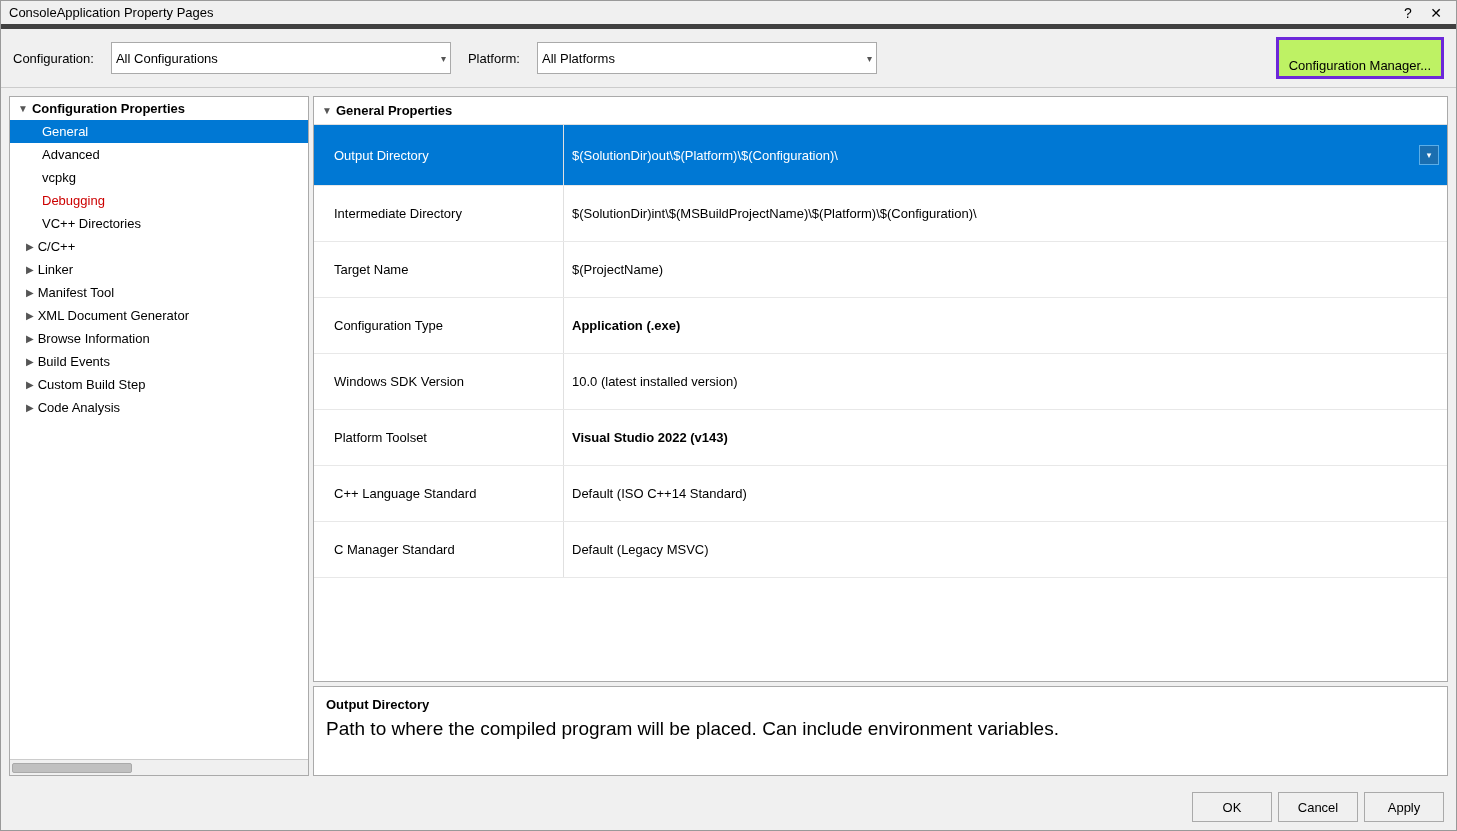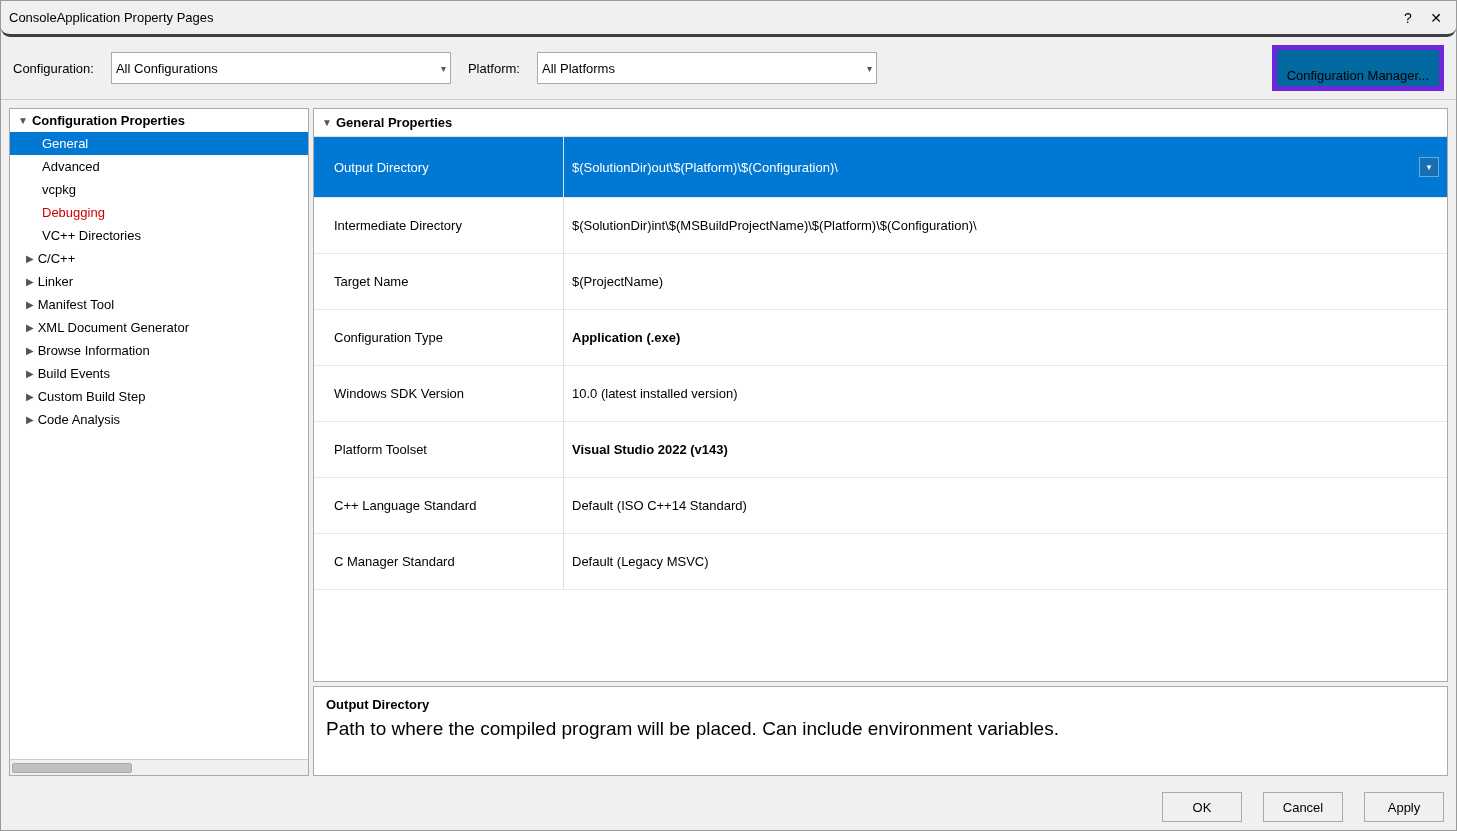--- a/index.html
+++ b/index.html
@@ -17,28 +17,27 @@
       height: 831px;
       background: #f0f0f0;
       border: 1px solid #999;
       box-shadow: 2px 2px 10px rgba(0,0,0,0.4);
       display: flex;
       flex-direction: column;
       position: relative;
     }
     .title-bar {
       background: #f0f0f0;
-      height: 36px;
+      height: 28px;
       display: flex;
       align-items: center;
       justify-content: space-between;
       padding: 0 8px;
-      border-bottom: 3px solid #404040;
-      flex-shrink: 0;
-      border-radius: 9px;
+      border-bottom: 5px solid #404040;
+      flex-shrink: 0;
     }
     .title-bar-title {
       font-size: 13px;
       color: #000;
     }
     .title-bar-controls {
       display: flex;
       gap: 4px;
     }
     .title-btn {
@@ -76,22 +75,22 @@
       cursor: pointer;
       display: flex;
       align-items: center;
       justify-content: space-between;
       min-width: 200px;
     }
     .config-select-wide { min-width: 340px; }
     .config-select-platform { min-width: 340px; }
     .config-manager-btn {
       height: 26px;
-      border: 5px solid #6d28d9;
-      background: #0369a1;
+      border: 3px solid #6d28d9;
+      background: #bef264;
       font-size: 13px;
       padding: 18px 10px;
       cursor: pointer;
       margin-left: auto;
     }
     .dropdown-arrow { font-size: 10px; color: #555; margin-left: 8px; }
 
     .main-content {
       display: flex;
       flex: 1;
@@ -242,21 +241,21 @@
     .desc-text {
       font-size: 19px;
       color: #000;
     }
 
     .button-bar {
       display: flex;
       justify-content: flex-end;
       align-items: center;
       padding: 8px 12px;
-      gap: 21px;
+      gap: 6px;
       flex-shrink: 0;
     }
     .action-btn {
       height: 30px;
       min-width: 80px;
       border: 1px solid #aaa;
       background: #f0f0f0;
       font-size: 13px;
       padding: 0 16px;
       cursor: pointer;

